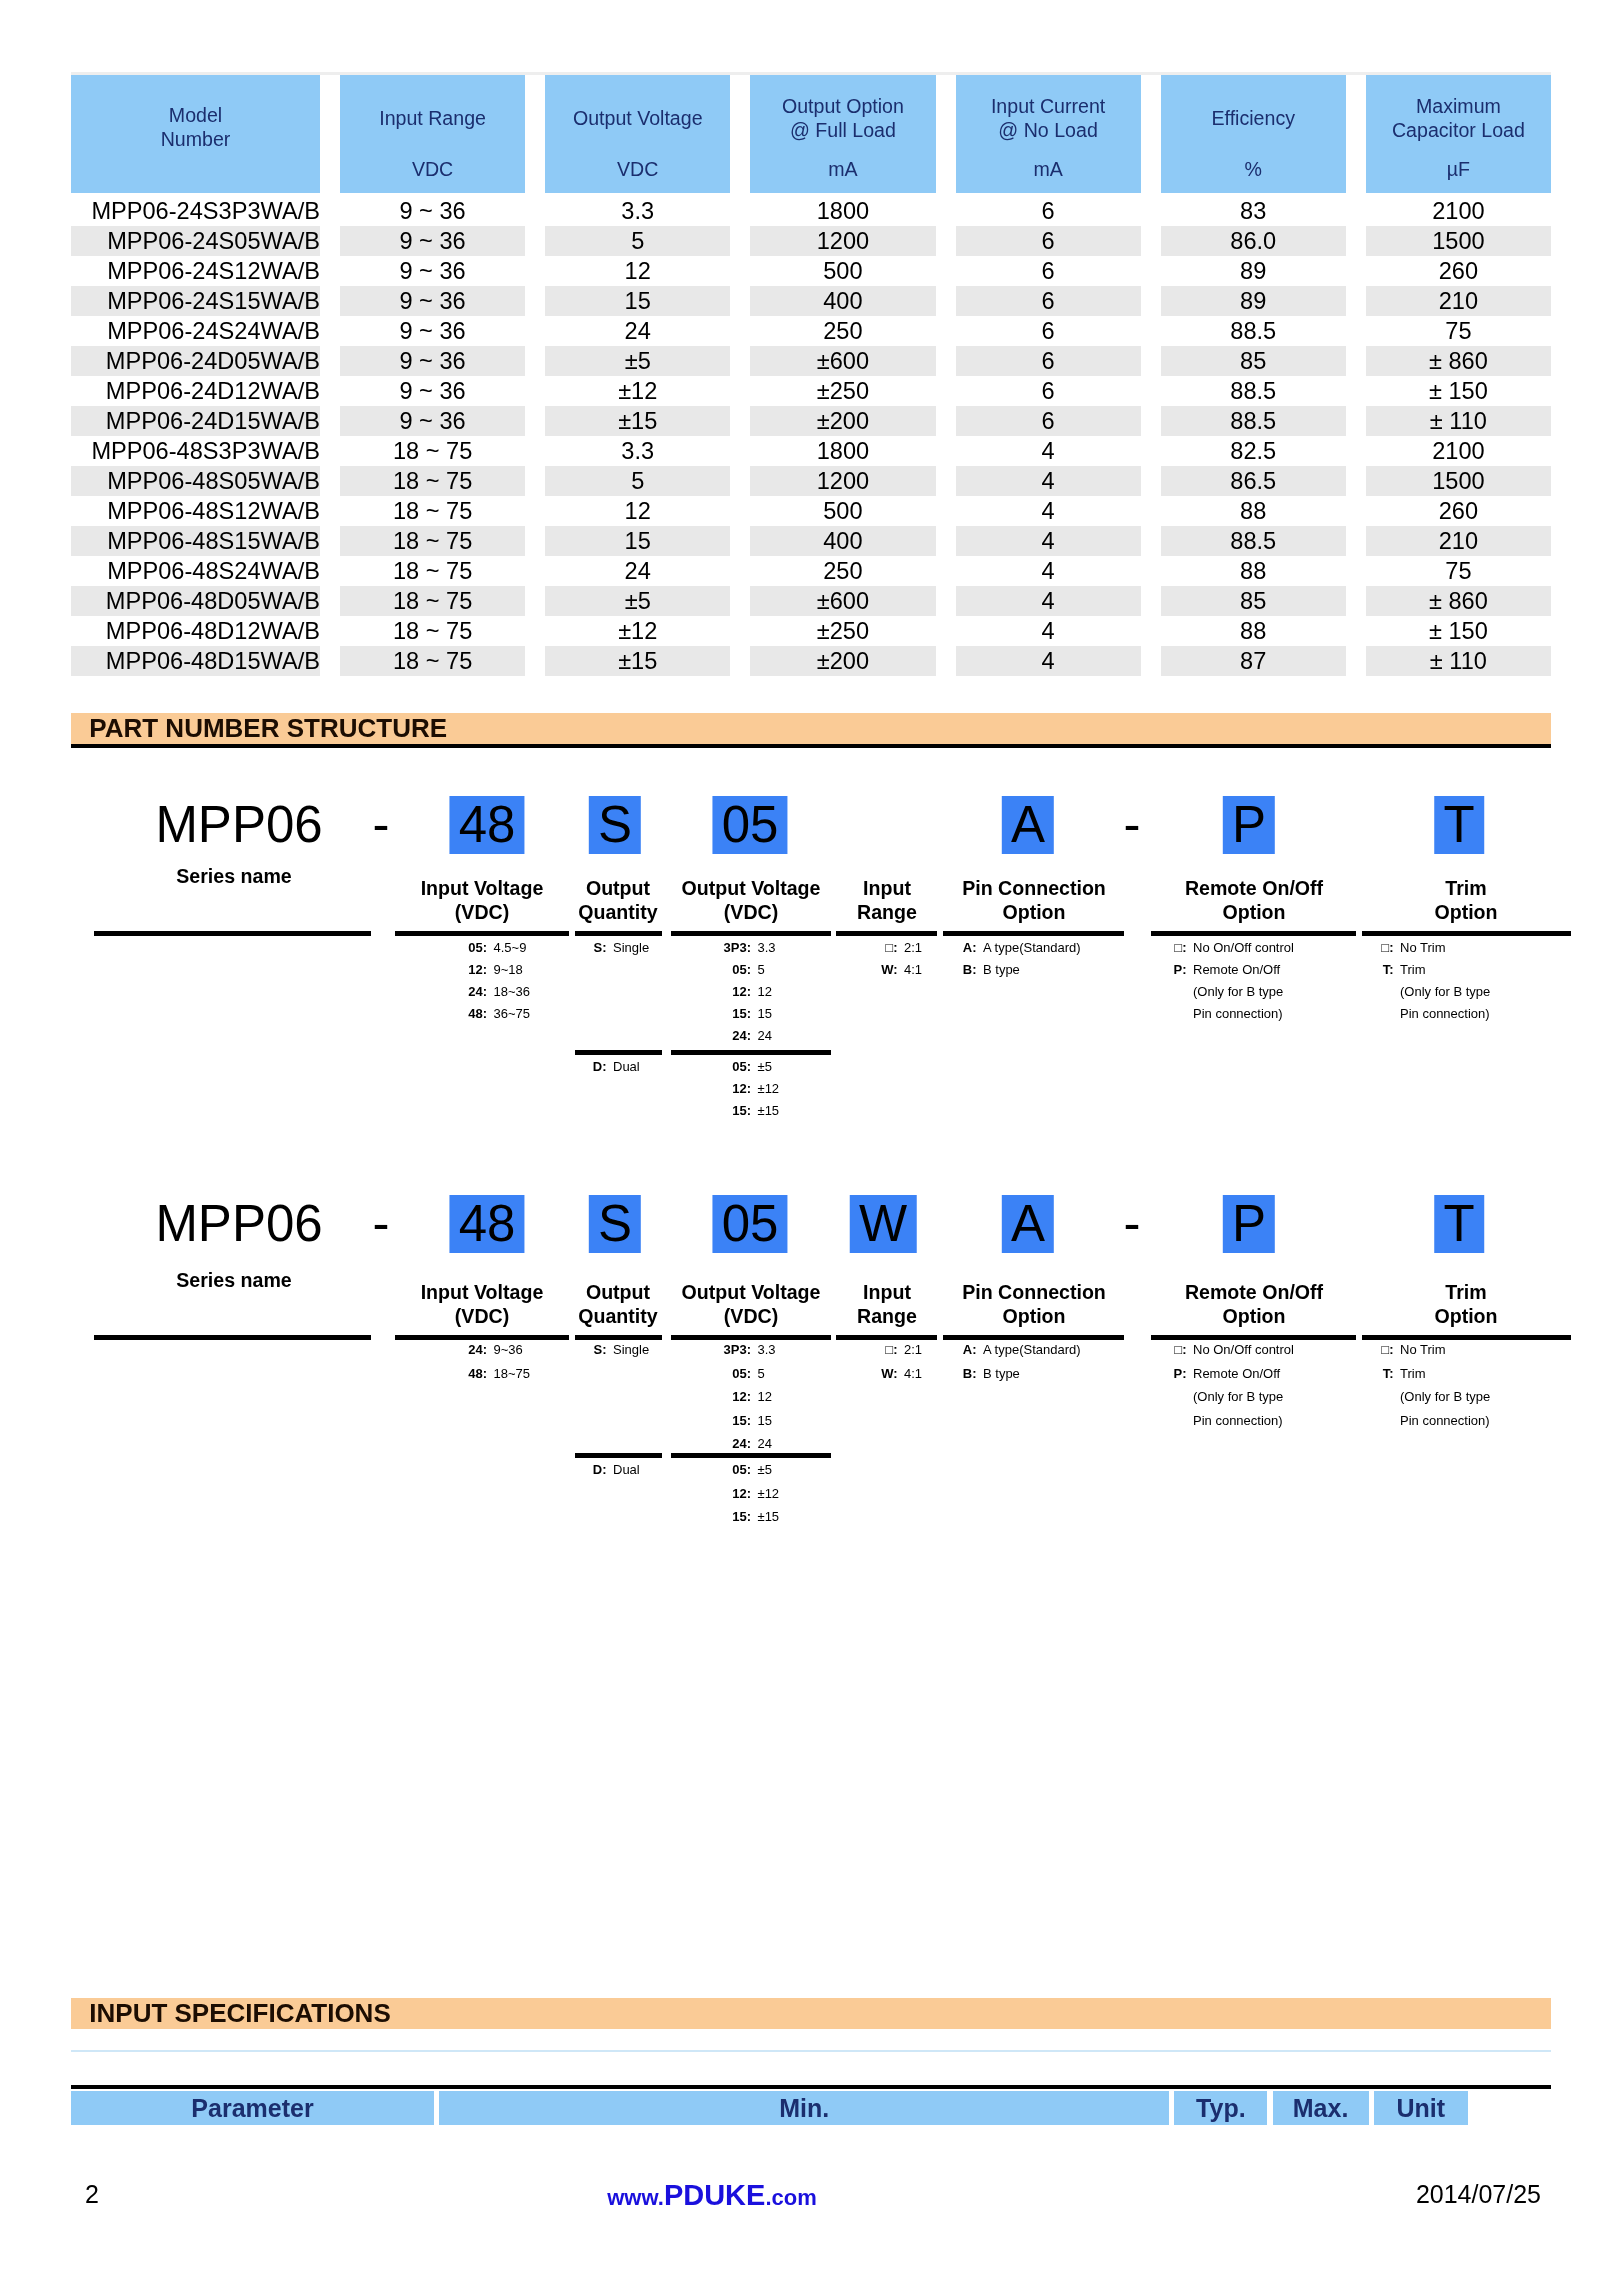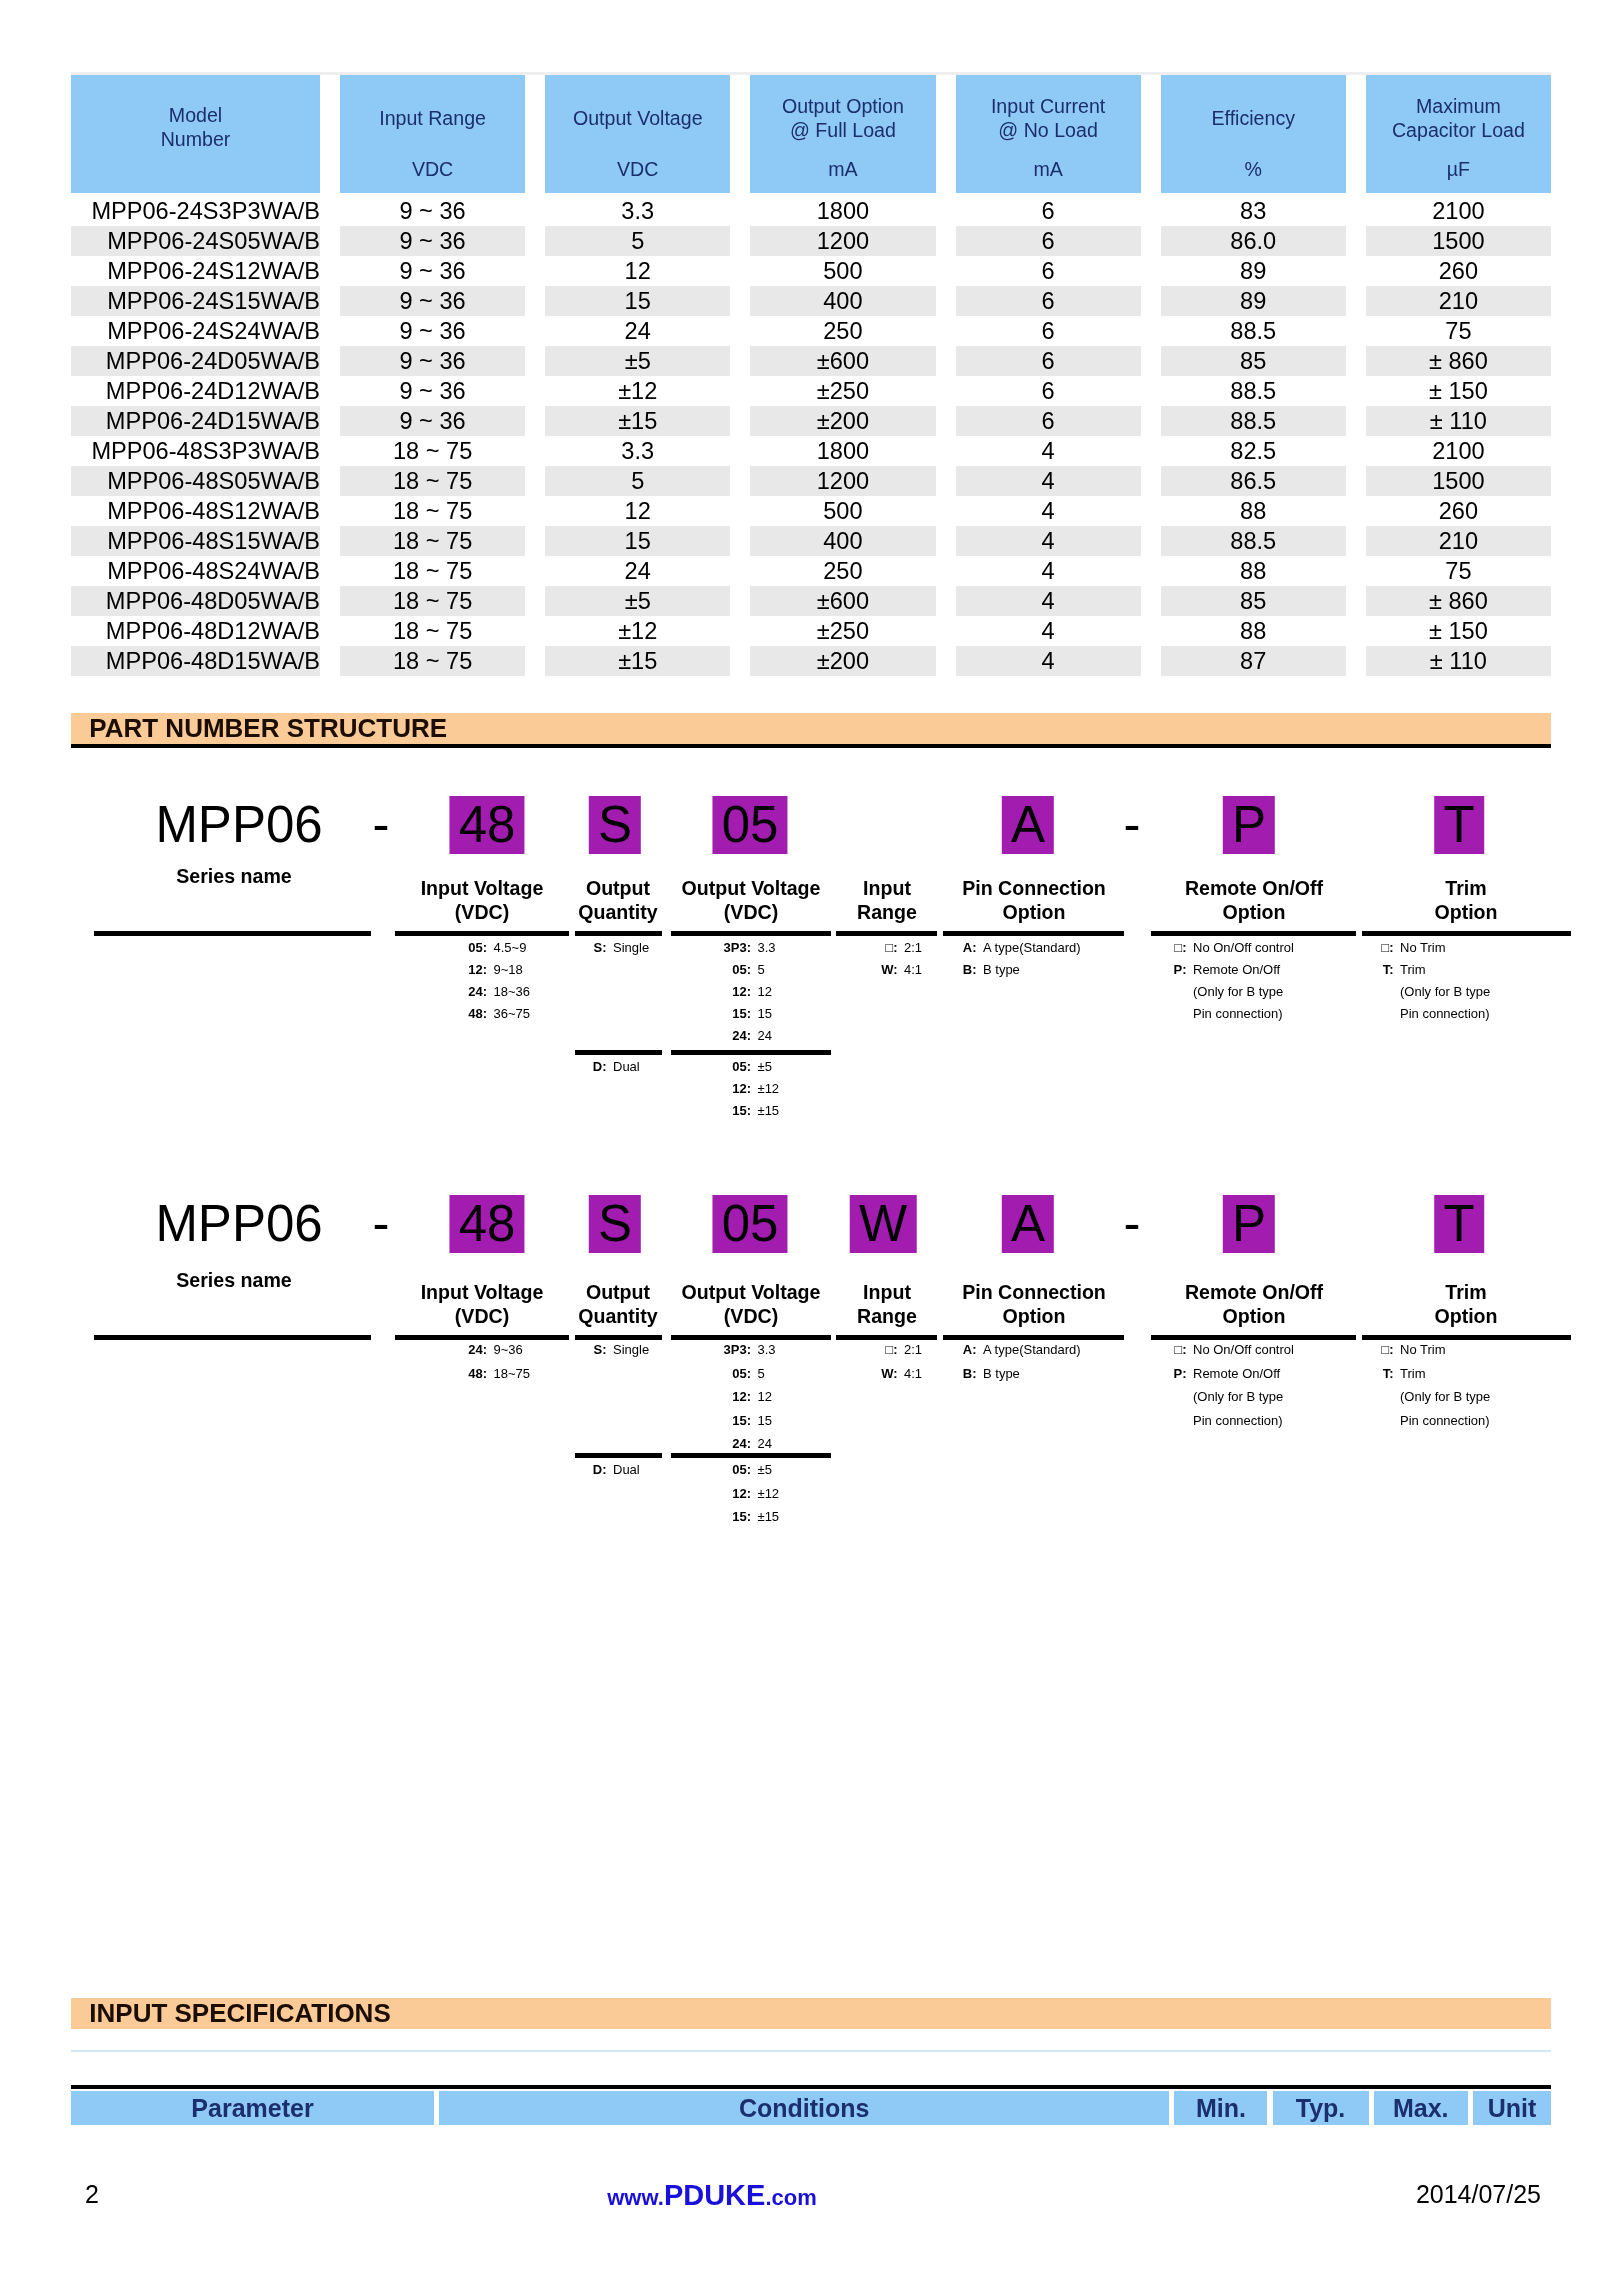--- a/index.html
+++ b/index.html
@@ -25,21 +25,21 @@
   .secbar{position:absolute;left:71px;width:1480px;height:31px;background:#facb96;
           font-weight:bold;font-size:26px;line-height:31px;color:#1c0d02;padding-left:0;}
   .secbar span{padding-left:18.3px;}
   .secline{position:absolute;left:71px;width:1480px;height:3.9px;background:#000;}
   .sectopline{position:absolute;left:71px;width:1480px;height:2px;background:#cfe7f7;}
 
   
   .pn-code{position:absolute;left:0;top:0;width:1622px;height:58px;}
   .tok{position:absolute;top:0;transform:translateX(-50%);font-size:51px;line-height:58px;
        white-space:nowrap;}
-  .tok.hl{background:#a21caf;padding:0 9.2px;}
+  .tok.hl{background:#3b82f6;padding:0 9.2px;}
   .pn-label{position:absolute;transform:translateX(-50%);text-align:center;font-weight:bold;
             font-size:19.6px;line-height:23.6px;white-space:nowrap;}
   .rule{position:absolute;height:4.6px;background:#000;}
   .opts{position:absolute;display:grid;grid-template-columns:var(--k) auto;
         font-size:13px;line-height:22px;white-space:nowrap;}
   .opts.lh36{line-height:23.6px;}
   .ok{font-weight:bold;text-align:right;}
   .ov{padding-left:6.5px;}
 
   
@@ -545,21 +545,20 @@
   </div>
 
   <div class="sectopline" style="top:2050px;"></div>
   <div class="secbar" style="top:1998px;">
     <span>INPUT SPECIFICATIONS</span>
   </div>
   <div class="secline" style="top:2085px;"></div>
   <div id="ispec-head">
 
   <div class="ispec-cell">Parameter</div>
-      <div class="ispec-cell">Conditions</div>
       <div class="ispec-cell">Min.</div>
       <div class="ispec-cell">Typ.</div>
       <div class="ispec-cell">Max.</div>
       <div class="ispec-cell">Unit</div>
     </div>
 
   <div id="footer-page">2</div>
   <div id="footer-site"><span>www.</span><span class="brand">PDUKE</span><span>.com</span></div>
   <div id="footer-date">2014/07/25</div>
 

